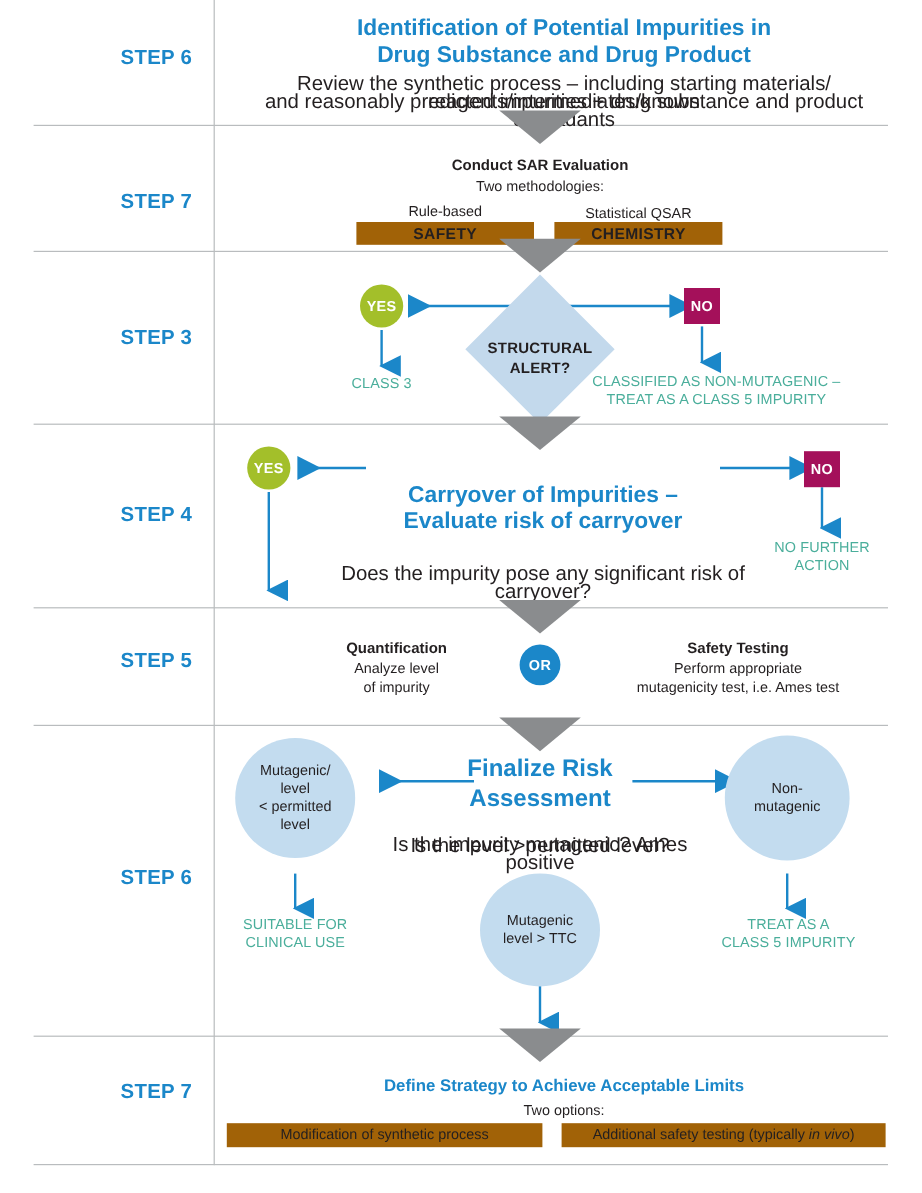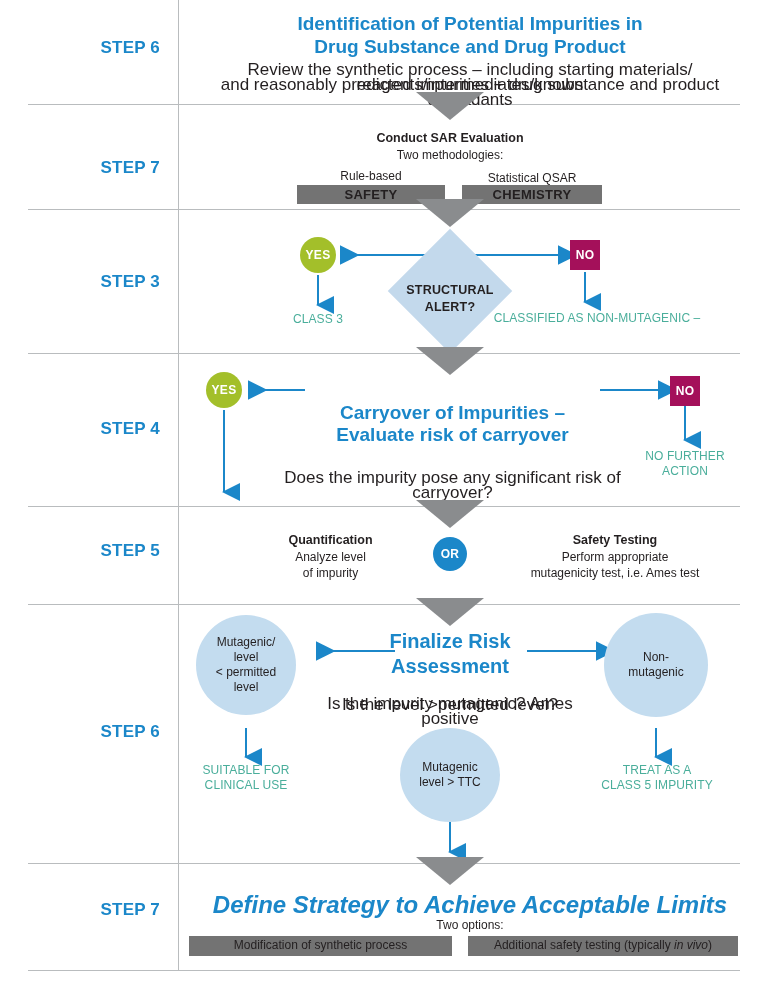--- a/index.html
+++ b/index.html
@@ -77,21 +77,21 @@
   .circle-text {
     color: #231f20;
     font-size: 12px;
     line-height: 15px;
     text-align: center;
   }
 
   
   .band {
     position: absolute;
-    background: #737373;
+    background: #a16207;
     color: #231f20;
     font-size: 12px;
     line-height: 17px;
     text-align: center;
     padding: 1px 0;
   }
   .band.strong { font-weight: bold; font-size: 13px; letter-spacing: .3px; }
 
   
   .grey-arrow {
@@ -244,20 +244,21 @@
 
   <div class="diamond" style="left:406px; top:247px; width:88px; height:88px;"></div>
   <div class="diamond-text" style="left:396px; top:282px; width:108px;">STRUCTURAL</div>
   <div class="diamond-text" style="left:396px; top:299px; width:108px;">ALERT?</div>
 
   <div class="yes-badge" style="left:300px; top:237px;">YES</div>
   <div class="no-badge" style="left:570px; top:240px;">NO</div>
 
   <div class="tx outcome" style="left:258px; top:312px; width:120px;">CLASS 3</div>
   <div class="tx outcome" style="left:483px; top:311px; width:228px;">CLASSIFIED AS NON-MUTAGENIC –</div>
+  <div class="tx outcome" style="left:483px; top:326px; width:228px;">TREAT AS A CLASS 5 IMPURITY</div>
 
   <div class="grey-arrow" style="left:416px; top:347px;"></div>
 
   <div class="step-label" style="top:419px;">STEP 4</div>
 
   <div class="tx title-blue" style="left:300px; top:401px; width:305px;">Carryover of Impurities –</div>
   <div class="tx title-blue" style="left:300px; top:423px; width:305px;">Evaluate risk of carryover</div>
   <div class="tx body-dark" style="left:270px; top:470px; width:365px;">Does the impurity pose any significant risk of carryover?</div>
 
   <div class="yes-badge" style="left:206px; top:372px;">YES</div>
@@ -315,20 +316,20 @@
   <div class="tx outcome" style="left:186px; top:763px; width:120px;">SUITABLE FOR</div>
   <div class="tx outcome" style="left:186px; top:778px; width:120px;">CLINICAL USE</div>
 
   <div class="tx outcome" style="left:586px; top:763px; width:142px;">TREAT AS A</div>
   <div class="tx outcome" style="left:586px; top:778px; width:142px;">CLASS 5 IMPURITY</div>
 
   <div class="grey-arrow" style="left:416px; top:857px;"></div>
 
   <div class="step-label" style="top:900px;">STEP 7</div>
 
-  <div class="tx title-blue" style="left:200px; top:893px; width:540px; font-size:24px;font-style:italic;">Define Strategy to Achieve Acceptable Limits</div>
+  <div class="tx title-blue" style="left:200px; top:893px; width:540px; font-size:14px;">Define Strategy to Achieve Acceptable Limits</div>
   <div class="tx body-dark" style="left:200px; top:918px; width:540px; font-size:12px;">Two options:</div>
 
   <div class="band" style="left:189px; top:936px; width:263px; height:20px;">Modification of synthetic process</div>
 
   <div class="band" style="left:468px; top:936px; width:270px; height:20px;"><span>Additional safety testing (typically </span><span class="italic">in vivo</span><span>)</span></div>
 
 </div>
 
 </body></html>

